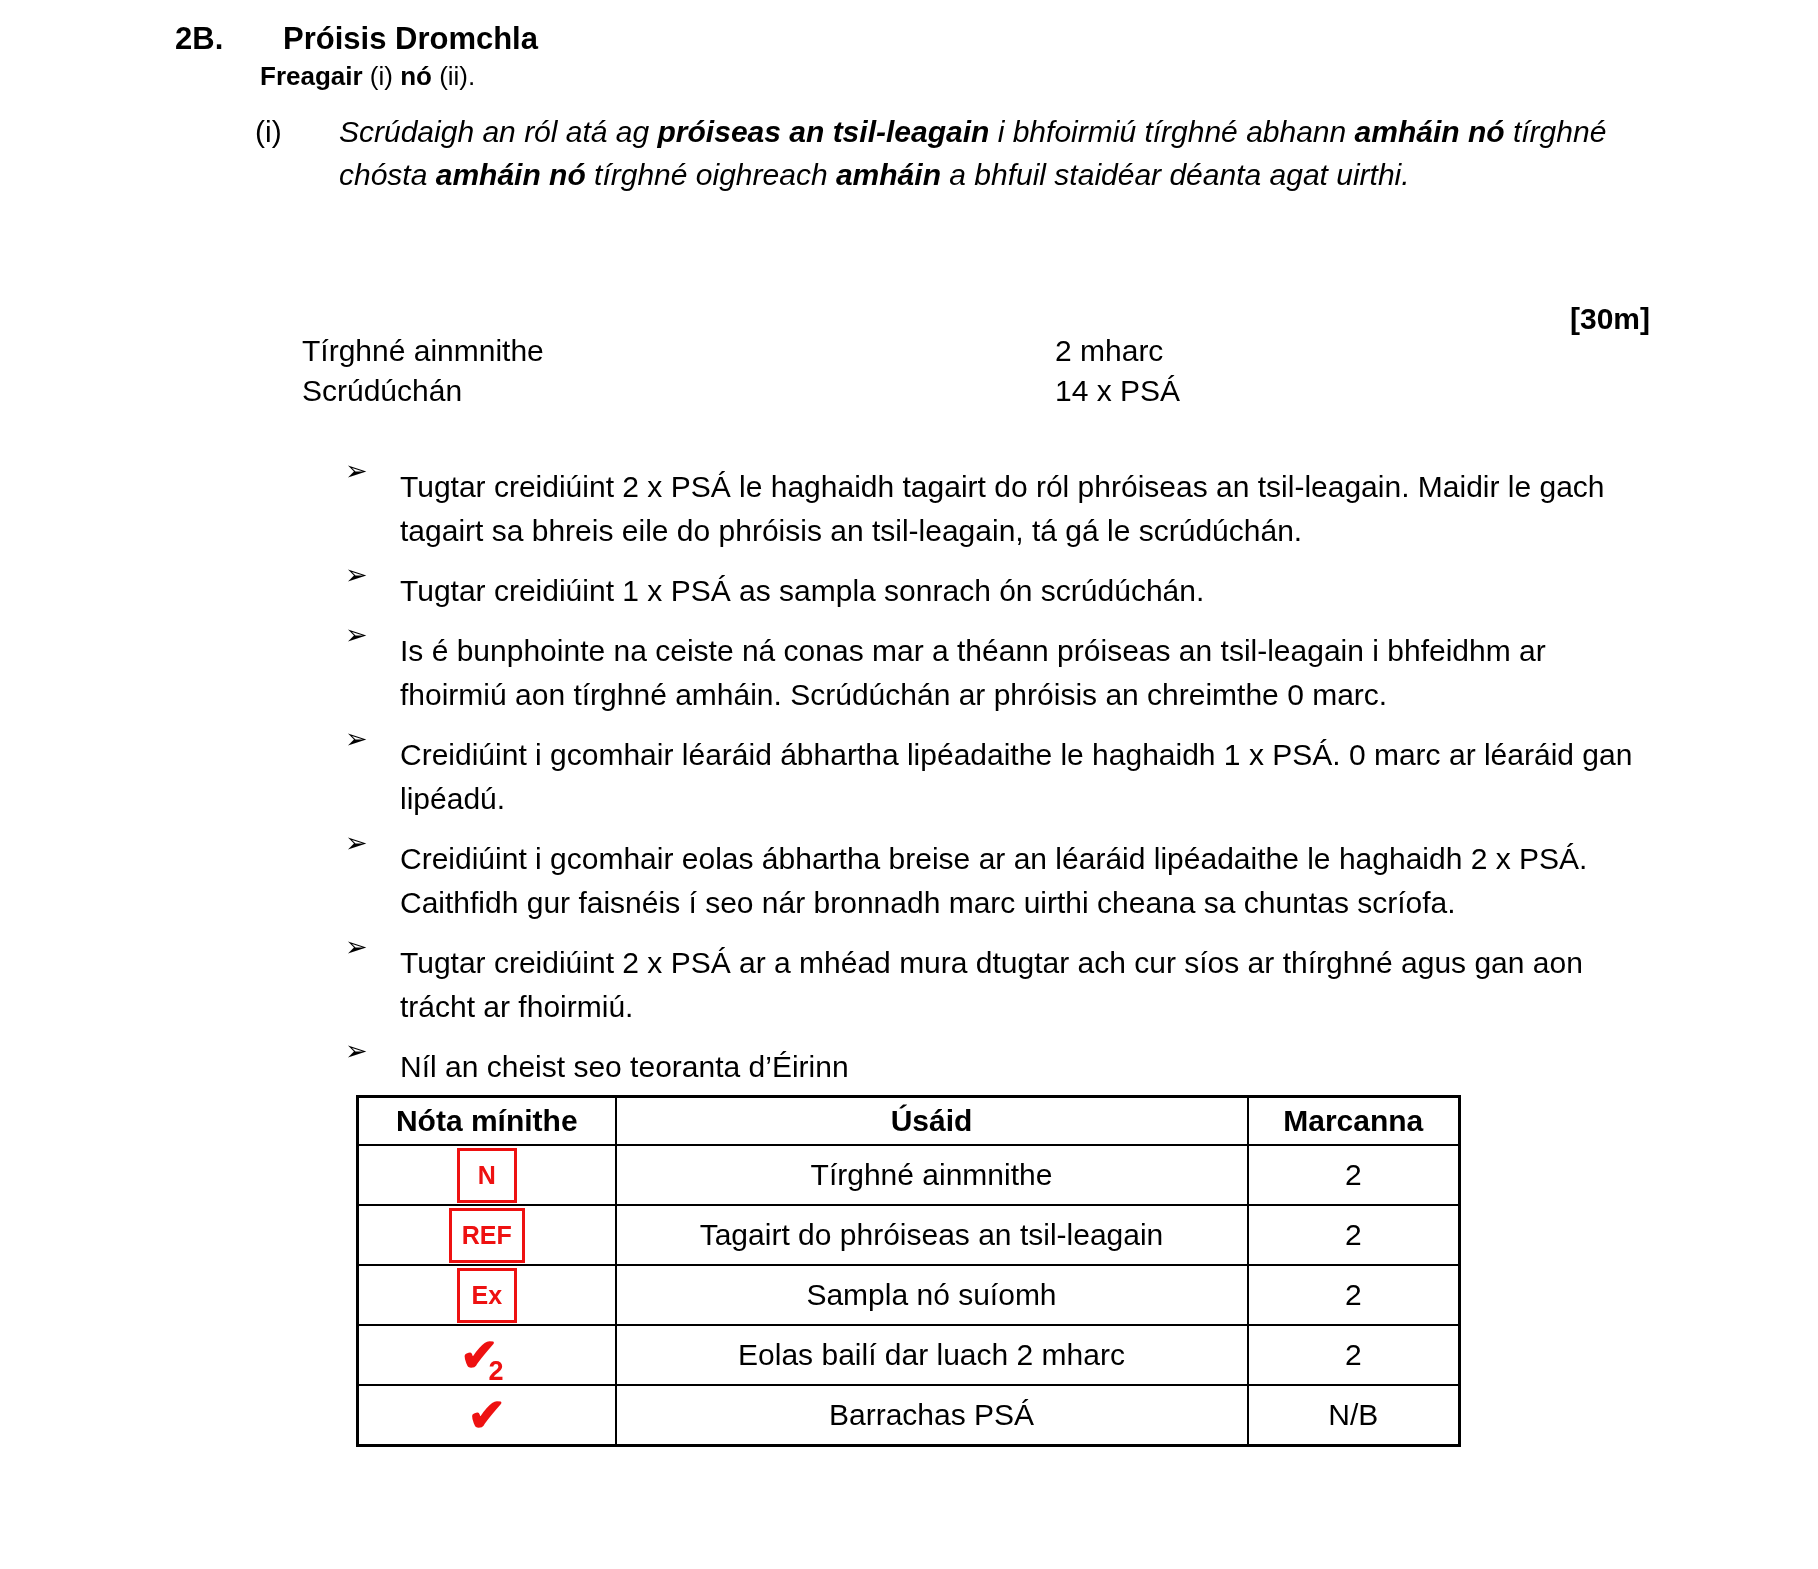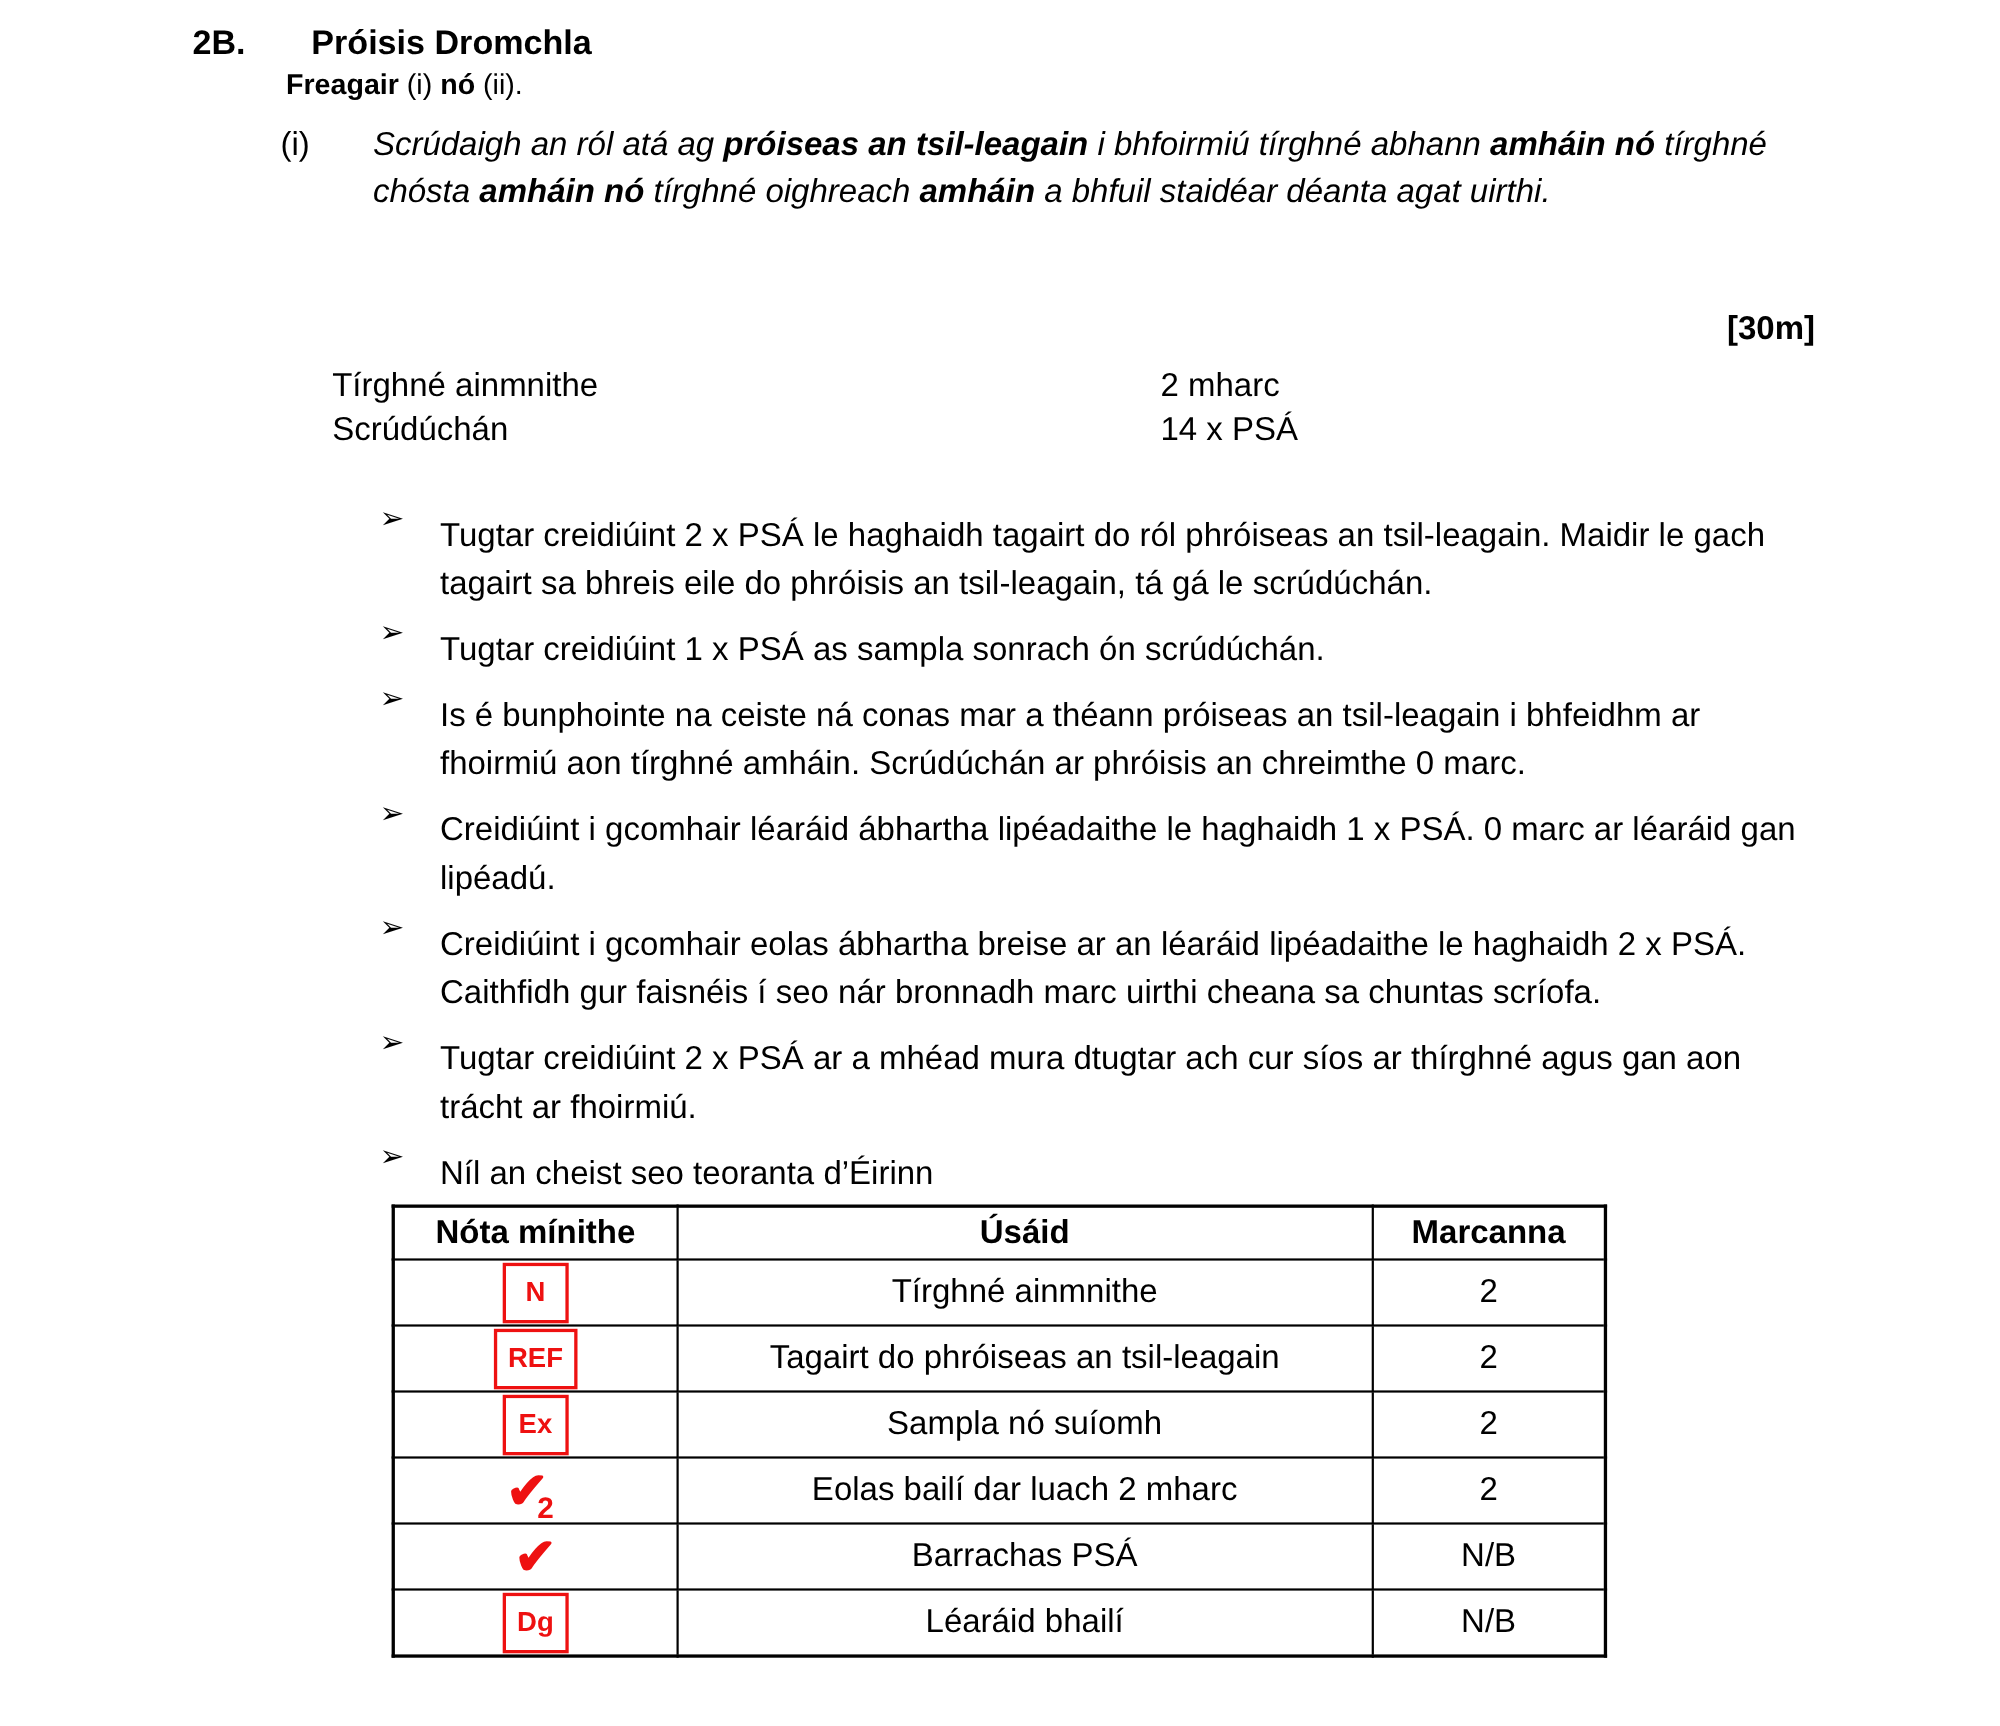--- a/index.html
+++ b/index.html
@@ -47,21 +47,21 @@
     left: 255px;
     display: flex;
     font-size: 30px;
     line-height: 43px;
   }
   .q-label { width: 84px; flex: 0 0 84px; }
   .q-text { width: 1300px; font-style: italic; }
 
   .marks-line {
     position: absolute;
-    top: 280px;
+    top: 300px;
     right: 168px;
     font-size: 30px;
     font-weight: 700;
     line-height: 37px;
   }
 
   
   .summary {
     position: absolute;
     top: 331px;
@@ -245,23 +245,16 @@
         <td>Eolas bailí dar luach 2 mharc</td>
         <td>2</td>
       </tr>
       <tr>
         <td>
           <span class="check-wrap">✔</span>
         </td>
         <td>Barrachas PSÁ</td>
         <td>N/B</td>
       </tr>
-      <tr>
-        <td>
-          <span class="red-box">Dg</span>
-        </td>
-        <td>Léaráid bhailí</td>
-        <td>N/B</td>
-      </tr>
     </tbody>
   </table>
 
 </div>
 
 </body></html>

